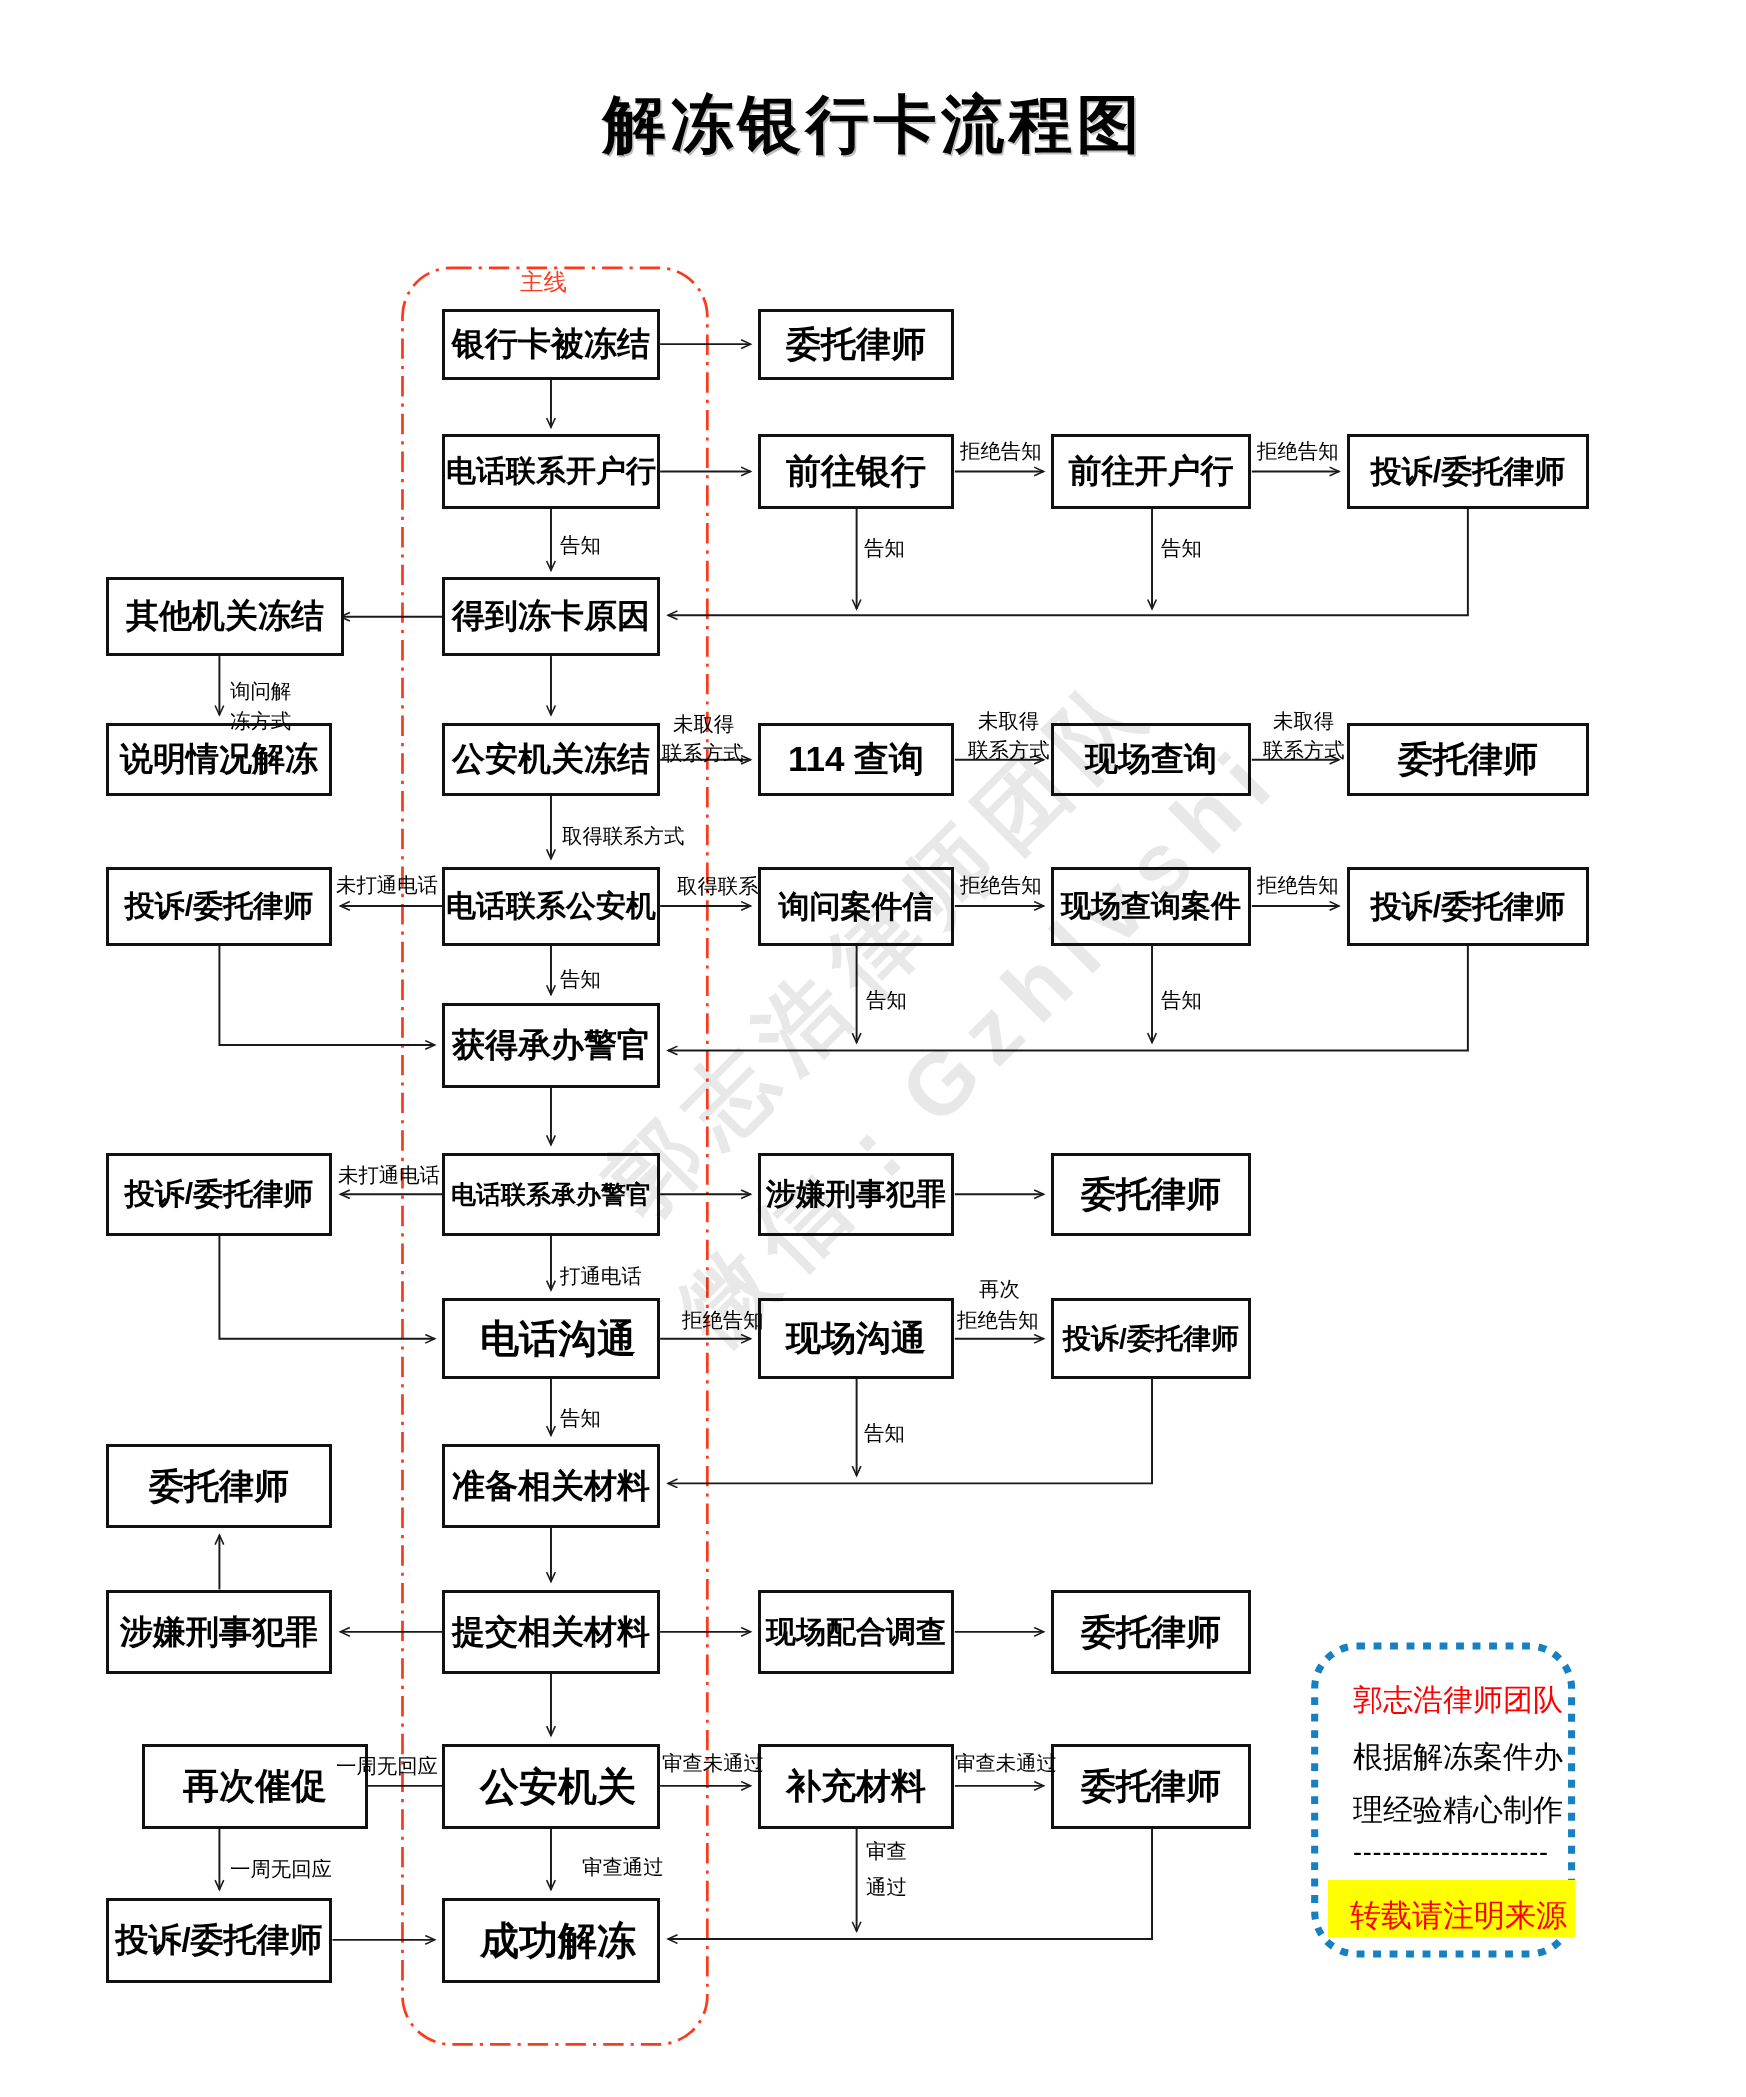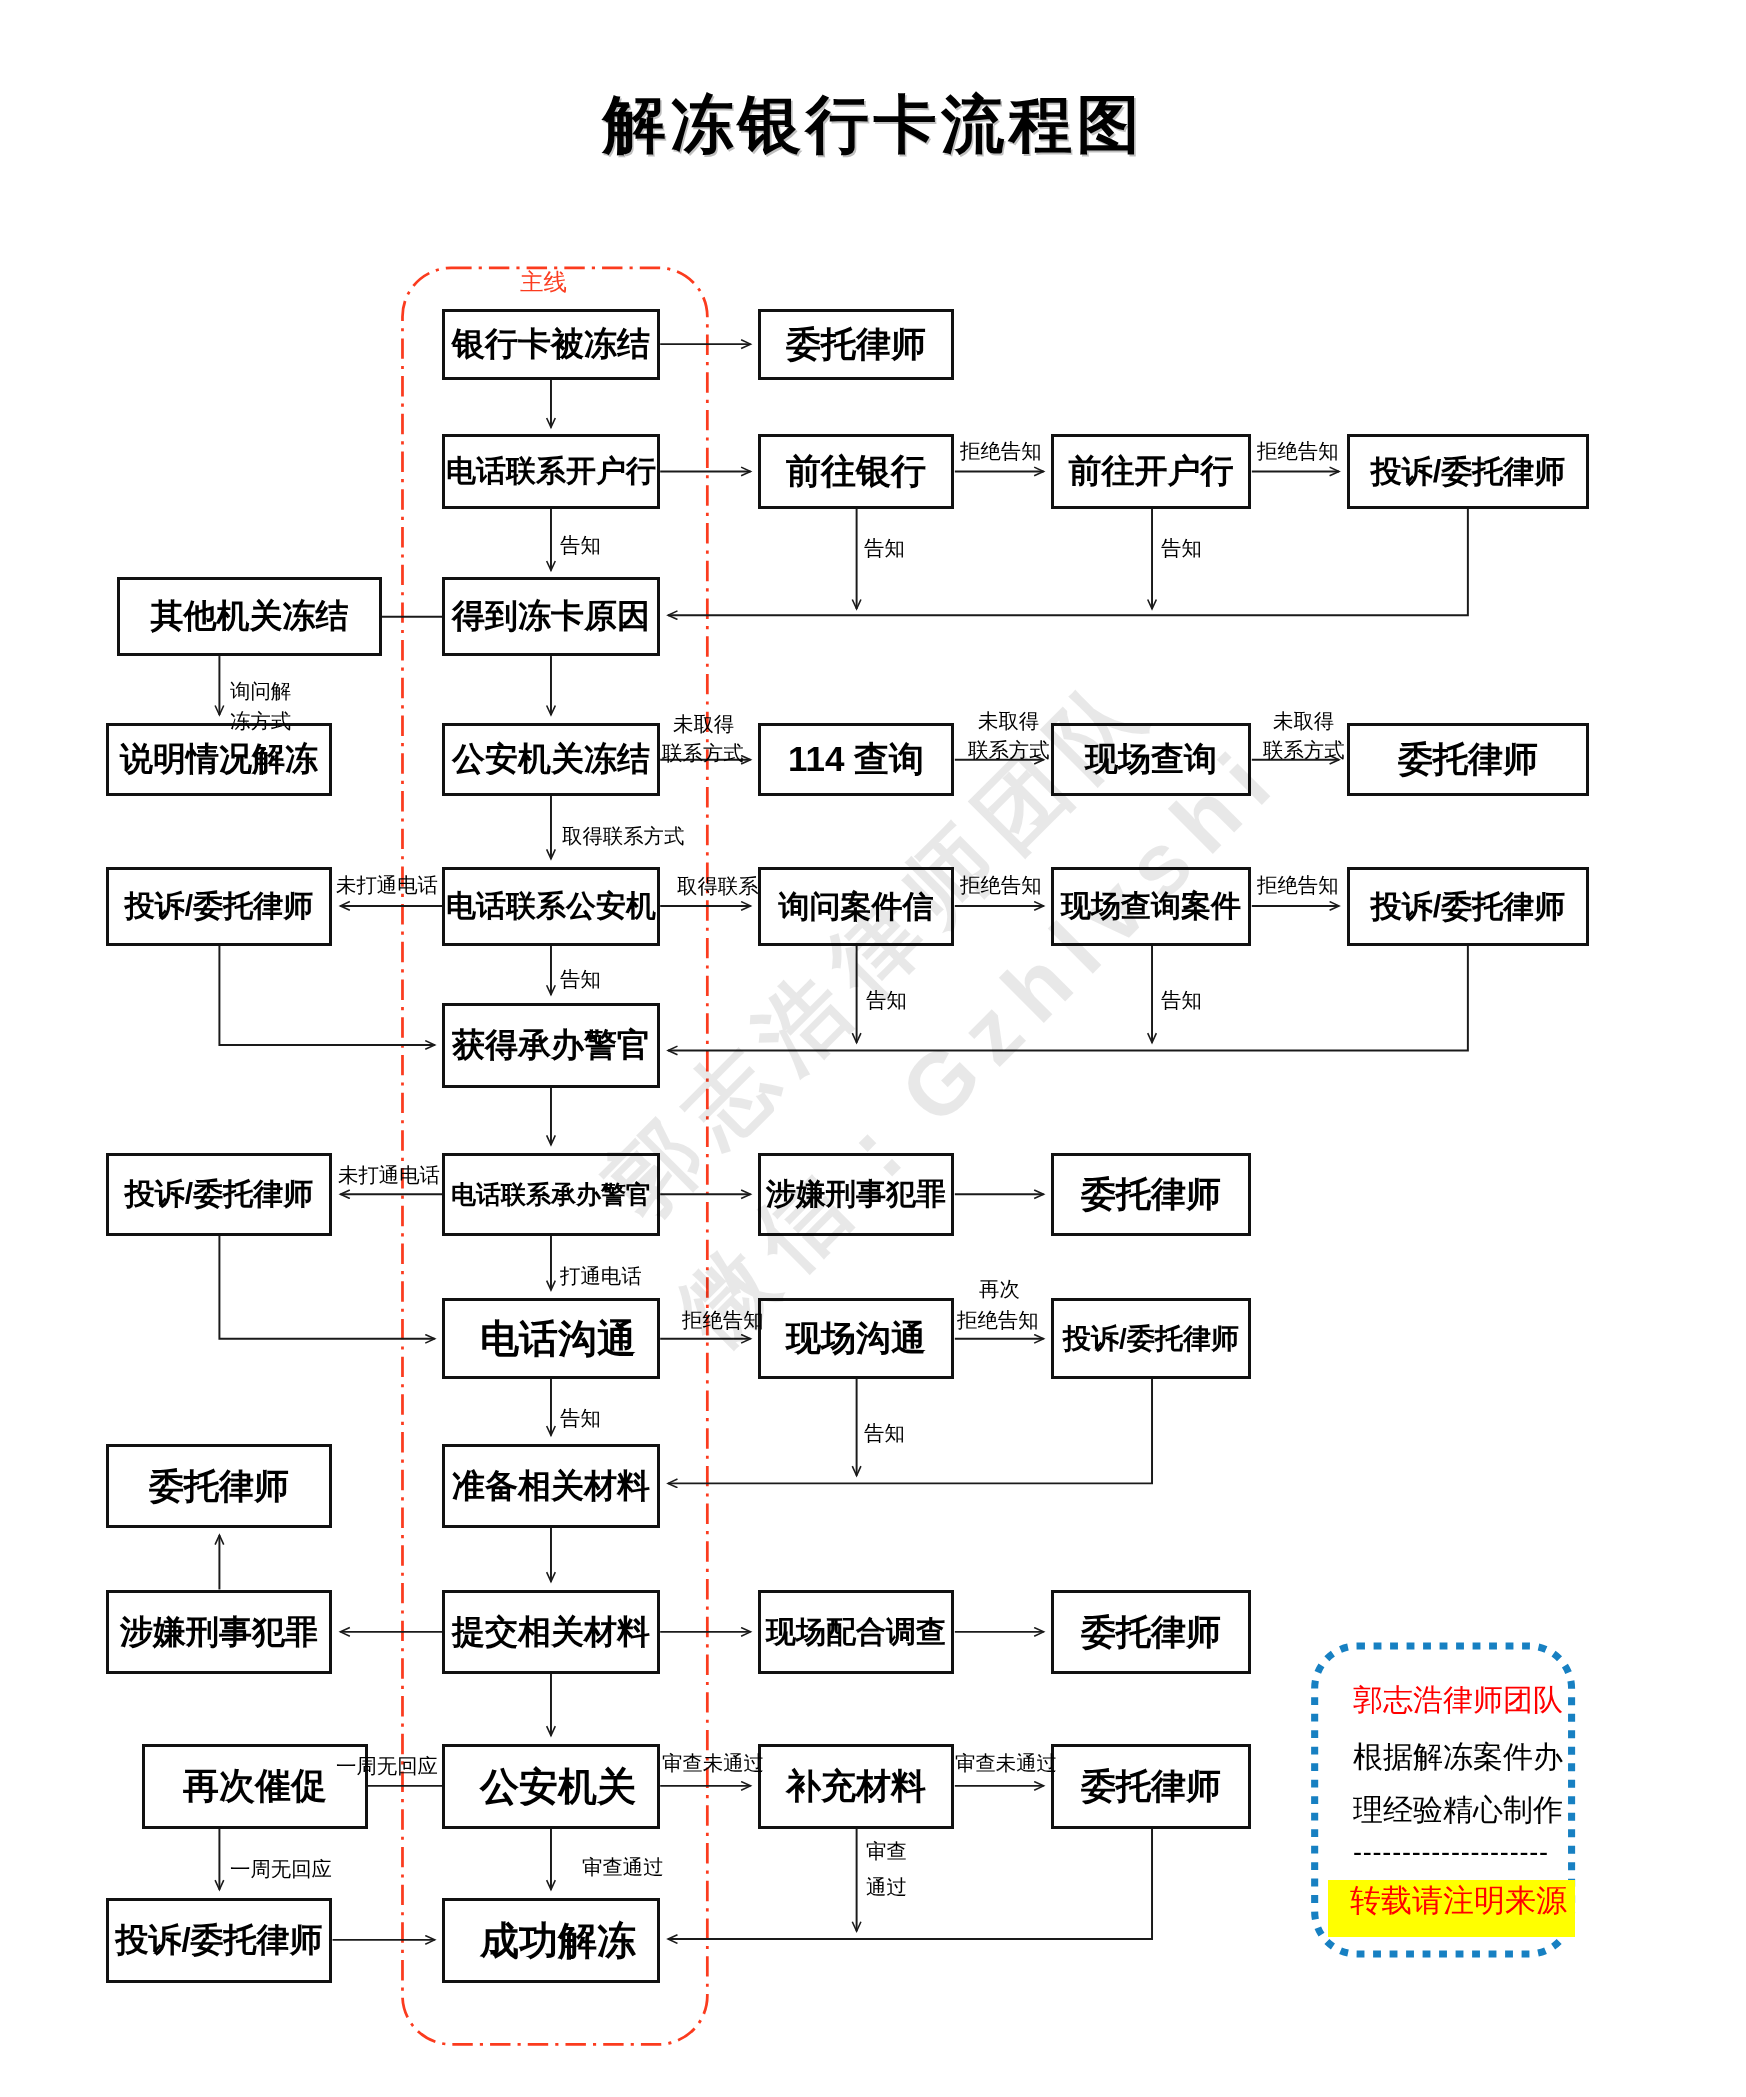--- a/index.html
+++ b/index.html
@@ -17,21 +17,21 @@
         white-space:nowrap;z-index:4;}
   #mainline-label{position:absolute;left:520px;top:266px;font-size:23.6px;color:#fb3b1e;
         z-index:4;font-family:"DejaVu Serif", serif;}
   #edges{position:absolute;left:0;top:0;z-index:2;}
   #watermark{position:absolute;left:931px;top:994px;transform:translate(-50%,-50%) rotate(-45deg);
         color:rgba(0,0,0,0.09);font-size:88px;letter-spacing:15.7px;text-align:center;
         line-height:1.6;z-index:6;pointer-events:none;white-space:nowrap;font-weight:bold;}
   .ib-line{position:absolute;font-size:30px;color:#000;white-space:nowrap;z-index:4;}
   #info-title{color:#ff0000;}
   #info-footer-strip{position:absolute;left:1328px;top:1880px;width:247px;height:57px;
-        background:#ffff00;z-index:4;display:flex;align-items:flex-start;}
+        background:#ffff00;z-index:4;display:flex;align-items:flex-end;}
   #info-footer-strip span{color:#ff0000;font-size:31px;padding-left:22px;white-space:nowrap;}
 </style>
 </head>
 <body>
 
 <div id="canvas">
 
   <div id="page-title">解冻银行卡流程图</div>
 
   <svg id="edges" width="1747" height="2097" viewBox="0 0 2223 2669">
@@ -102,21 +102,21 @@
   <div id="mainline-label">主线</div>
 
   <div class="node f42" style="left:442px;top:309px;width:218px;height:71px">银行卡被冻结</div>
   <div class="node f44" style="left:758px;top:309px;width:196px;height:71px">委托律师</div>
 
   <div class="node f38" style="left:442px;top:434px;width:218px;height:75px">电话联系开户行</div>
   <div class="node f44" style="left:758px;top:434px;width:196px;height:75px">前往银行</div>
   <div class="node f42" style="left:1051px;top:434px;width:200px;height:75px">前往开户行</div>
   <div class="node f40" style="left:1347px;top:434px;width:242px;height:75px">投诉/委托律师</div>
 
-  <div class="node f42" style="left:117px;top:577px;width:265px;height:79px">其他机关冻结</div>
+  <div class="node f42" style="left:106px;top:577px;width:238px;height:79px">其他机关冻结</div>
   <div class="node f42" style="left:442px;top:577px;width:218px;height:79px">得到冻卡原因</div>
 
   <div class="node f42" style="left:106px;top:723px;width:226px;height:73px">说明情况解冻</div>
   <div class="node f42" style="left:442px;top:723px;width:218px;height:73px">公安机关冻结</div>
   <div class="node f44" style="left:758px;top:723px;width:196px;height:73px">114 查询</div>
   <div class="node f42" style="left:1051px;top:723px;width:200px;height:73px">现场查询</div>
   <div class="node f44" style="left:1347px;top:723px;width:242px;height:73px">委托律师</div>
 
   <div class="node f38" style="left:106px;top:867px;width:226px;height:79px">投诉/委托律师</div>
   <div class="node f38" style="left:442px;top:867px;width:218px;height:79px">电话联系公安机</div>

